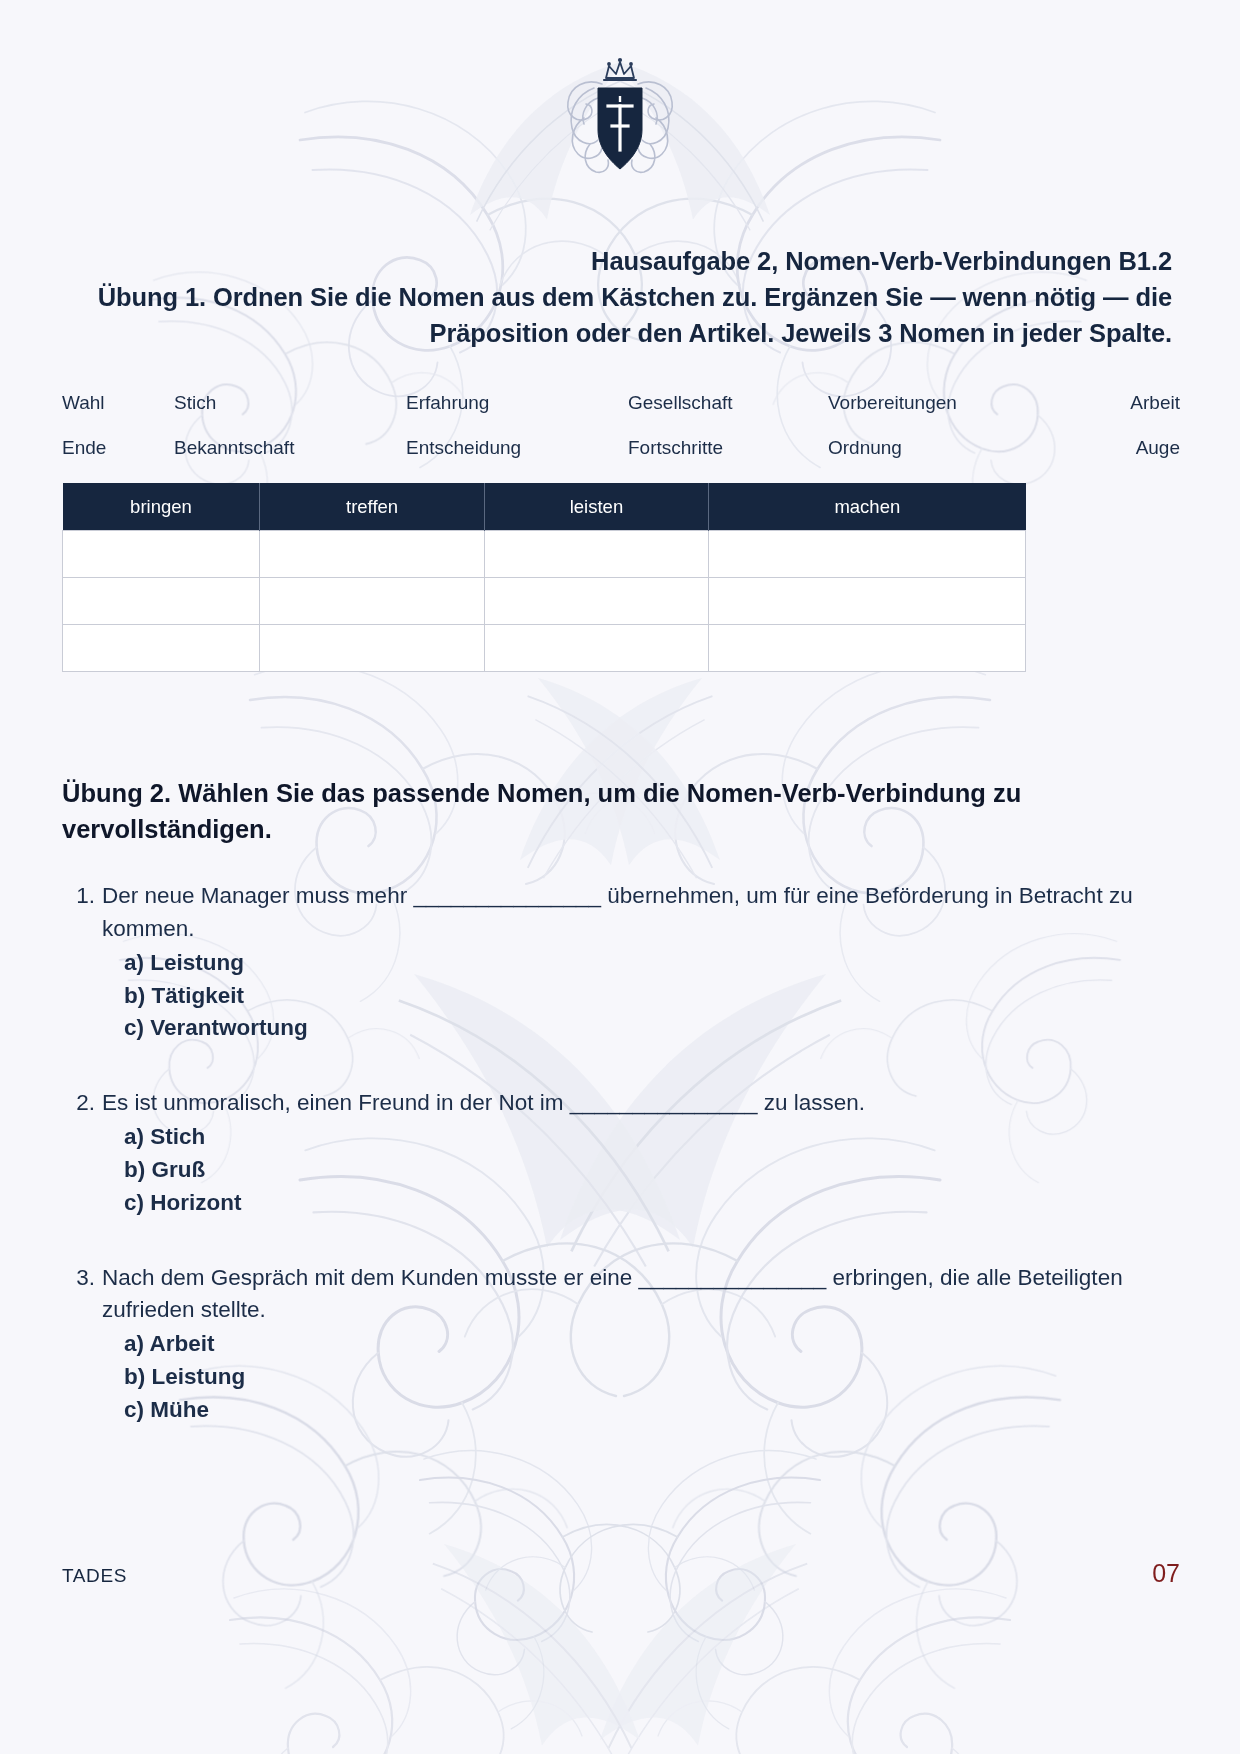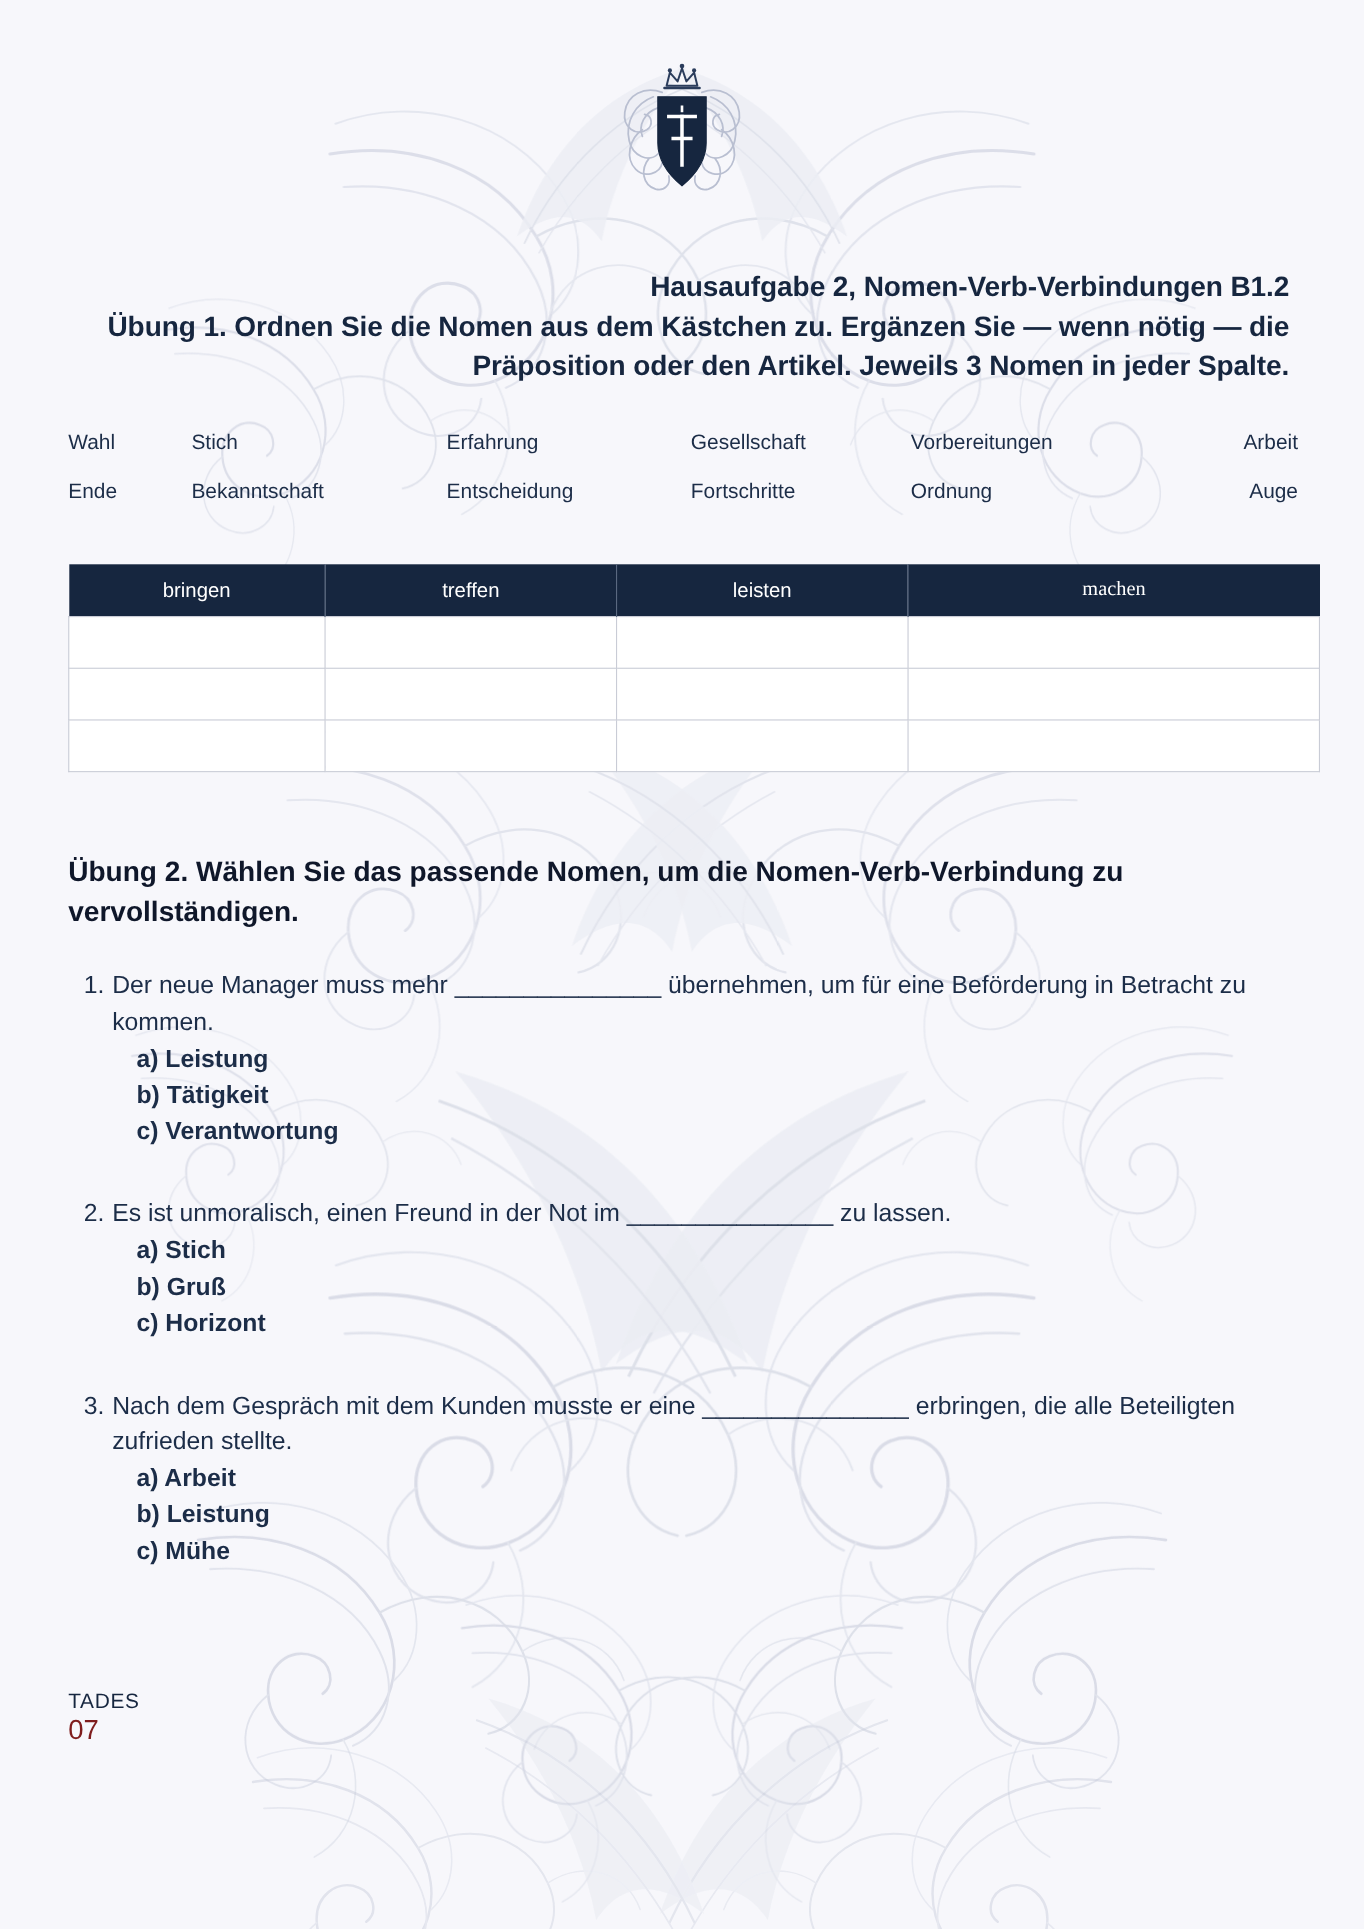--- a/index.html
+++ b/index.html
@@ -79,38 +79,38 @@
     line-height: 1.0;
     color: #1c2d48;
     margin-bottom: 26px;
   }
   .wb-cell { white-space: nowrap; }
   .wb-cell.right { text-align: right; }
 
   
   .ex-table {
     position: absolute;
-    top: 513px;
-    left: 62px;
-    width: 1138px;
+    top: 483px;
+    left: 62px;
+    width: 964px;
     border-collapse: collapse;
     table-layout: fixed;
   }
   .ex-table th {
     background: #16263f;
     color: #ffffff;
     font-size: 18.5px;
     font-weight: normal;
     height: 47px;
     text-align: center;
     border-right: 1px solid #5a6880;
     border-left: none;
     padding: 0;
   }
-  .ex-table th:last-child { border-right: none; font-family: Liberation Serif, serif; }
+  .ex-table th:last-child { border-right: none; }
   .ex-table td {
     height: 46px;
     background: #ffffff;
     border: 1px solid #c9ccd6;
     padding: 0;
   }
 
   
   .ub2-heading {
     position: absolute;
@@ -159,21 +159,20 @@
 
   
   .footer {
     position: absolute;
     bottom: 166px;
     left: 62px;
     width: 1118px;
     display: flex;
     justify-content: space-between;
     align-items: baseline;
-    flex-direction: column;
   }
   .footer-brand {
     font-size: 19px;
     letter-spacing: 0.6px;
     color: #16263f;
   }
   .footer-page {
     font-size: 25px;
     color: #7f1d1d;
   }

